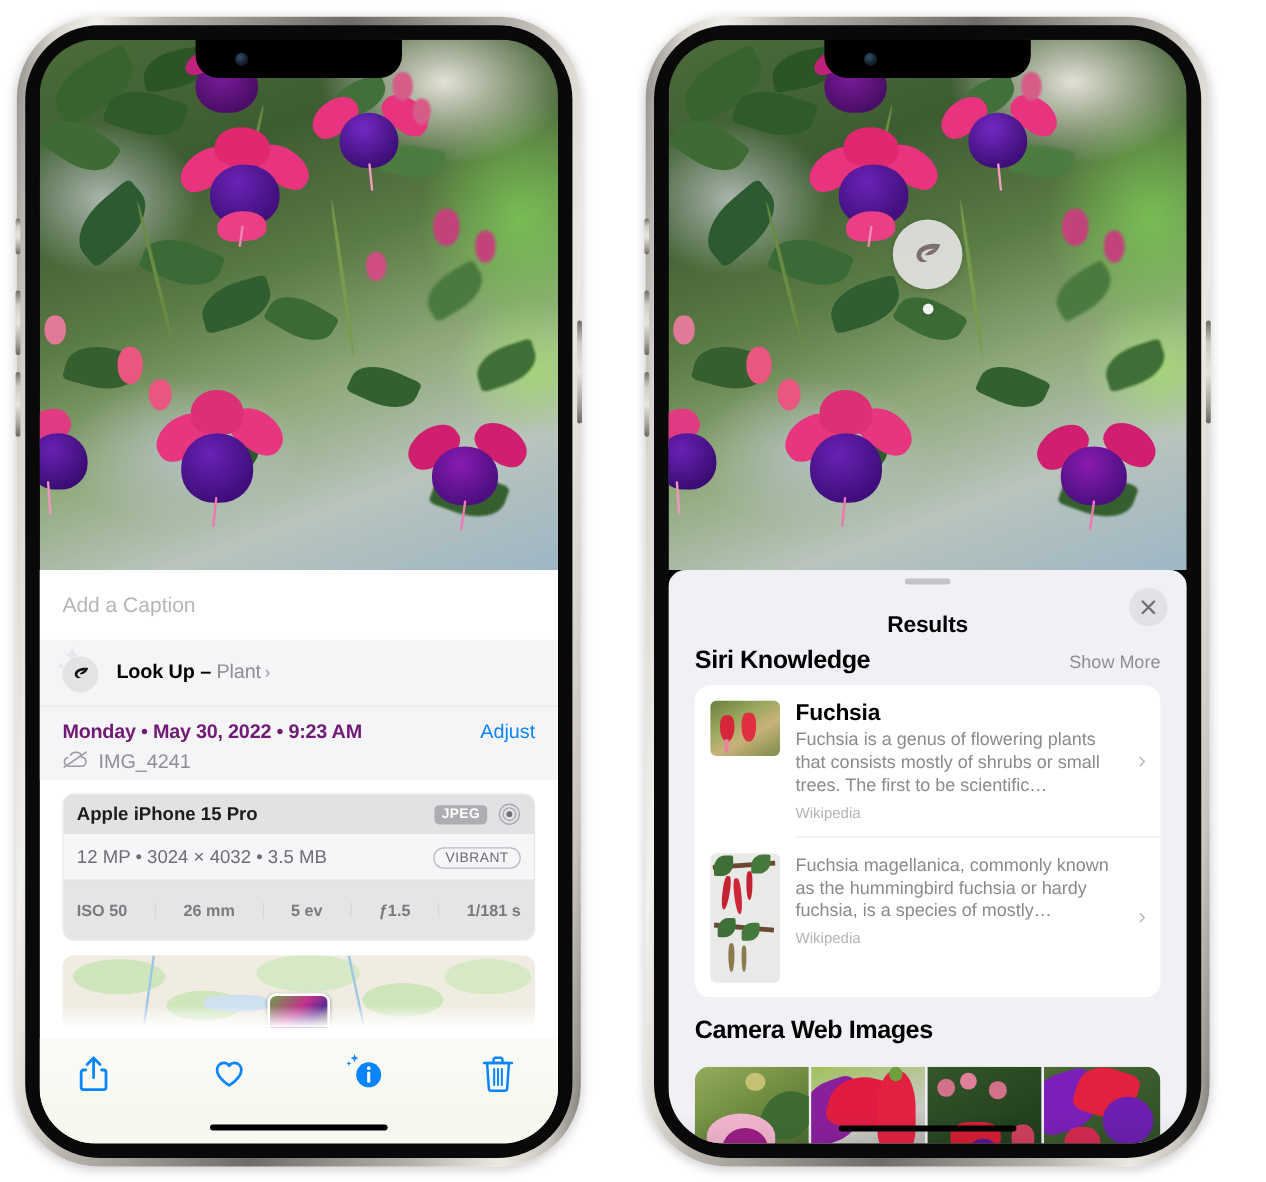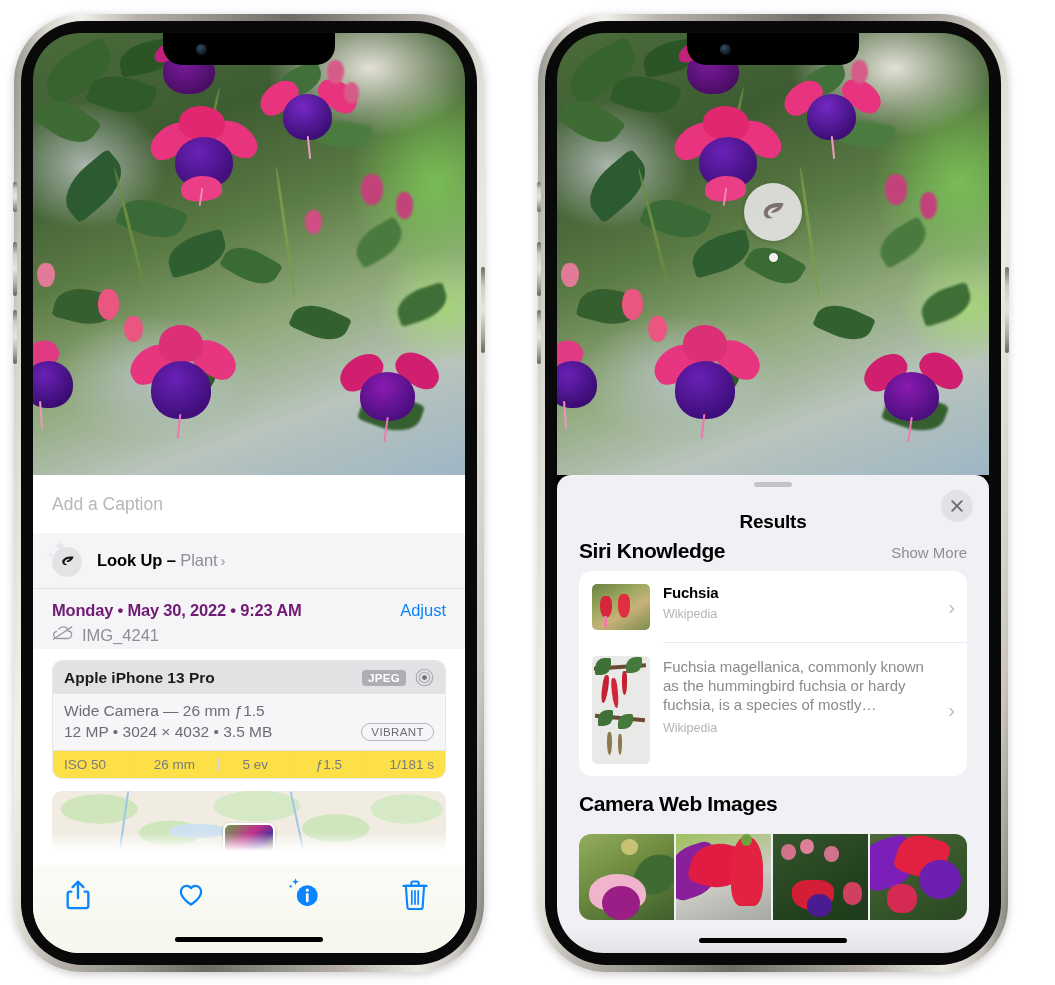--- a/index.html
+++ b/index.html
@@ -139,21 +139,21 @@
   .exif-body { padding: 8px 11px 9px; background: #f6f6f8; }
   .exif-l1 { font-size: 15.5px; color: #6d6d72; }
   .exif-l2 { display: flex; align-items: center; justify-content: space-between; margin-top: 3px; }
   .exif-l2 .t { font-size: 15.5px; color: #6d6d72; }
   .chip-vibrant {
     border: 1px solid #b9b9be; color: #6d6d72; border-radius: 10px;
     font-size: 11.5px; padding: 2px 9px; letter-spacing: .4px;
   }
   .exif-foot {
     display: flex; align-items: center; justify-content: space-between;
-    border-top: 1px solid #e2e2e5; background: #fde047; padding: 6px 11px;
+    border-top: 1px solid #e2e2e5; background: #e5e5e5; padding: 17px 11px; font-weight: bold;
   }
   .exif-foot .c { font-size: 13.5px; color: #7a7a80; }
   .exif-foot .bar { width: 1px; height: 13px; background: #d5d5da; }
 
   .map { margin: 12px 19px 0; height: 60px; border-radius: 10px; overflow: hidden; position: relative;
     background:
       radial-gradient(ellipse 16% 40% at 12% 30%, #cfe6bd, #cfe6bd 60%, transparent 62%),
       radial-gradient(ellipse 13% 34% at 30% 70%, #cfe6bd, #cfe6bd 60%, transparent 62%),
       radial-gradient(ellipse 18% 42% at 52% 25%, #d6e9c6, #d6e9c6 60%, transparent 62%),
       radial-gradient(ellipse 14% 38% at 72% 62%, #cfe6bd, #cfe6bd 60%, transparent 62%),
@@ -197,21 +197,21 @@
   }
   .sec-head { display: flex; align-items: baseline; justify-content: space-between; padding: 6px 22px 8px; }
   .sec-title { font-size: 21px; font-weight: 700; color: #000; letter-spacing: -.4px; }
   .sec-action { font-size: 15px; color: #8e8e93; }
 
   .card { margin: 0 22px; background: #fff; border-radius: 13px; overflow: hidden; }
   .krow { display: flex; align-items: flex-start; gap: 13px; padding: 13px 12px 12px 13px; }
   .kthumb { width: 58px; height: 46px; border-radius: 5px; flex: 0 0 58px; overflow: hidden; position: relative; }
   .kthumb.tall { height: 108px; }
   .ktxt { flex: 1 1 auto; min-width: 0; }
-  .ktitle { font-size: 15px; font-weight: 700; color: #000; letter-spacing: -.2px; }
+  .ktitle { font-size: 19px; font-weight: 700; color: #000; letter-spacing: -.2px; }
   .kdesc { font-size: 15px; line-height: 1.26; color: #8a8a8f; margin-top: 2px; }
   .ksrc { font-size: 12.5px; color: #b4b4b9; margin-top: 6px; }
   .kchev { flex: 0 0 auto; color: #bcbcc1; font-size: 20px; align-self: center; padding-left: 4px; }
   .kdiv { height: 1px; background: #ececef; margin-left: 84px; }
 
   .thumbs { display: flex; margin: 10px 22px 0; border-radius: 12px; overflow: hidden; height: 86px; }
   .thumb { flex: 1 1 25%; position: relative; overflow: hidden; border-right: 2px solid #f1f0f5; }
   .thumb:last-child { border-right: 0; }
 
   .sheet .home-ind { bottom: 10px; }
@@ -338,34 +338,33 @@
                 <path d="M6.2 7.7C3.9 8.3 2.3 10.2 2.3 12.5c0 2.8 2.3 5 5.2 5" fill="none" stroke="#9a9aa0" stroke-width="1.8" stroke-linecap="round"></path>
                 <line x1="2" y1="18.6" x2="27" y2="1.6" stroke="#9a9aa0" stroke-width="1.8" stroke-linecap="round"></line>
               </svg>
             </span>
             <span class="t">IMG_4241</span>
           </div>
         </div>
 
         <div class="exif">
           <div class="exif-head">
-            <div class="model">Apple iPhone 13 Pro</div>
+            <div class="model">Apple iPhone 15 Pro</div>
             <div class="r">
               <div class="chip-jpeg">JPEG</div>
               <span class="lens-ic">
                 <svg width="19" height="19" viewBox="0 0 24 24" aria-hidden="true">
                   <circle cx="12" cy="12" r="10.5" fill="none" stroke="#a8a8ae" stroke-width="1.4"></circle>
                   <circle cx="12" cy="12" r="6.6" fill="none" stroke="#a8a8ae" stroke-width="1.4"></circle>
                   <circle cx="12" cy="12" r="3" fill="#6f6f75"></circle>
                 </svg>
               </span>
             </div>
           </div>
           <div class="exif-body">
-            <div class="exif-l1">Wide Camera — 26 mm ƒ1.5</div>
             <div class="exif-l2">
               <div class="t">12 MP • 3024 × 4032 • 3.5 MB</div>
               <div class="chip-vibrant">VIBRANT</div>
             </div>
           </div>
           <div class="exif-foot">
             <span class="c">ISO 50</span>
             <span class="bar"></span>
             <span class="c">26 mm</span>
             <span class="bar"></span>
@@ -529,20 +528,21 @@
 
         <div class="card">
           <div class="krow">
             <div class="kthumb" style="background:linear-gradient(150deg,#6b7f3f 0%,#9aa85e 35%,#c8b27a 60%,#7d8c4c 100%)">
               <div style="position:absolute;left:14%;top:26%;width:20%;height:48%;background:#d6263a;border-radius:40% 40% 55% 55%"></div>
               <div style="position:absolute;left:44%;top:22%;width:22%;height:52%;background:#e0303f;border-radius:40% 40% 55% 55%"></div>
               <div style="position:absolute;left:20%;top:70%;width:6%;height:24%;background:#ef7fa0"></div>
             </div>
             <div class="ktxt">
               <div class="ktitle">Fuchsia</div>
+              <div class="kdesc">Fuchsia is a genus of flowering plants that consists mostly of shrubs or small trees. The first to be scientific…</div>
               <div class="ksrc">Wikipedia</div>
             </div>
             <div class="kchev">›</div>
           </div>
 
           <div class="kdiv"></div>
 
           <div class="krow">
             <div class="kthumb tall" style="background:#e9e9e7">
               <div style="position:absolute;left:4%;top:8%;width:90%;height:4%;background:#6b4a33;transform:rotate(-4deg)"></div>

